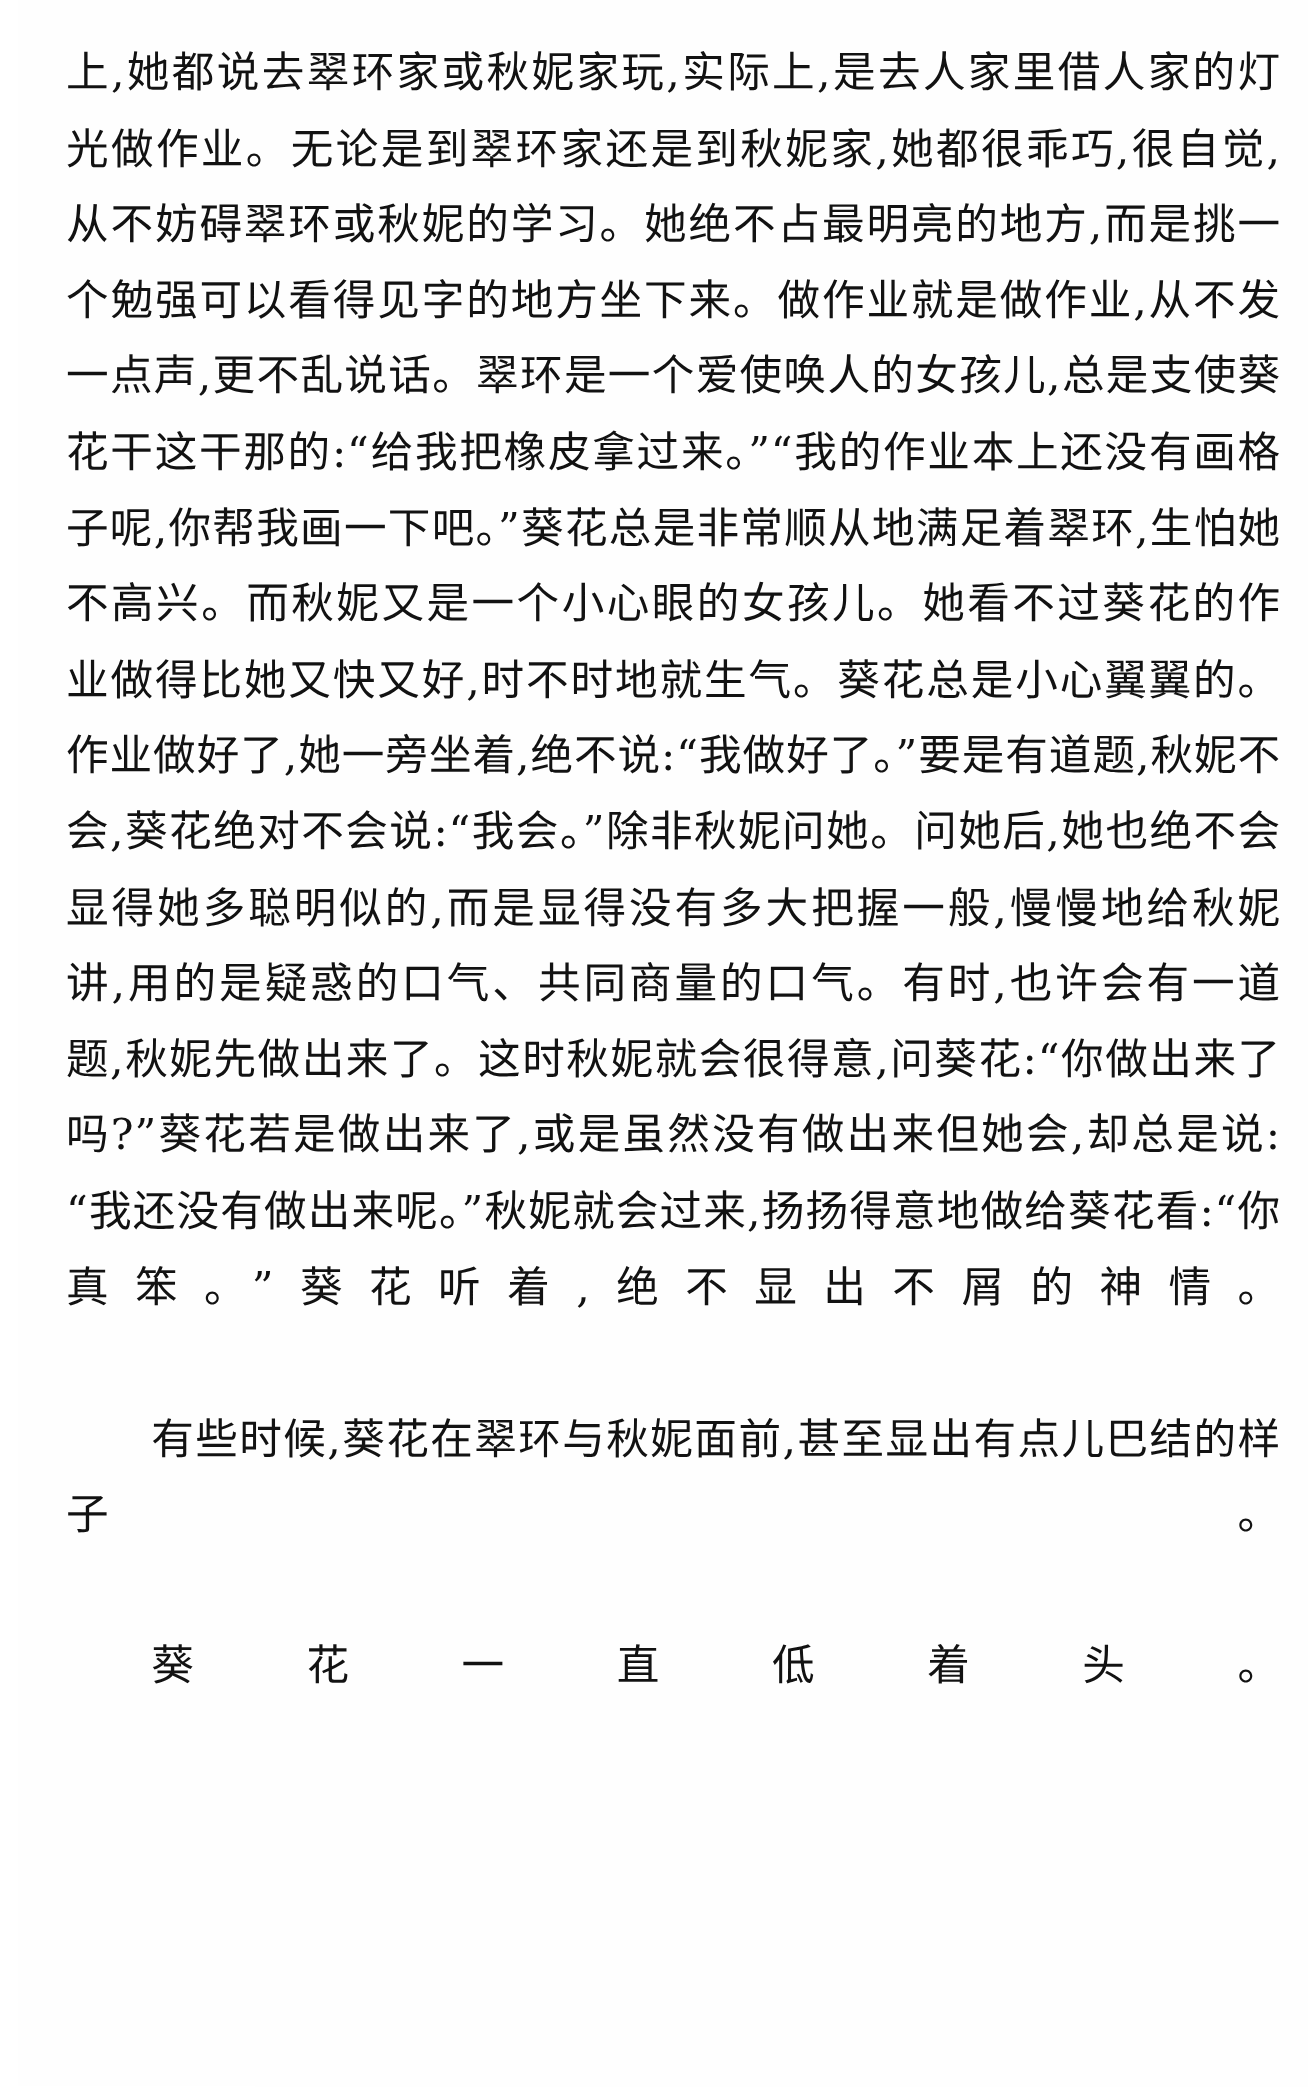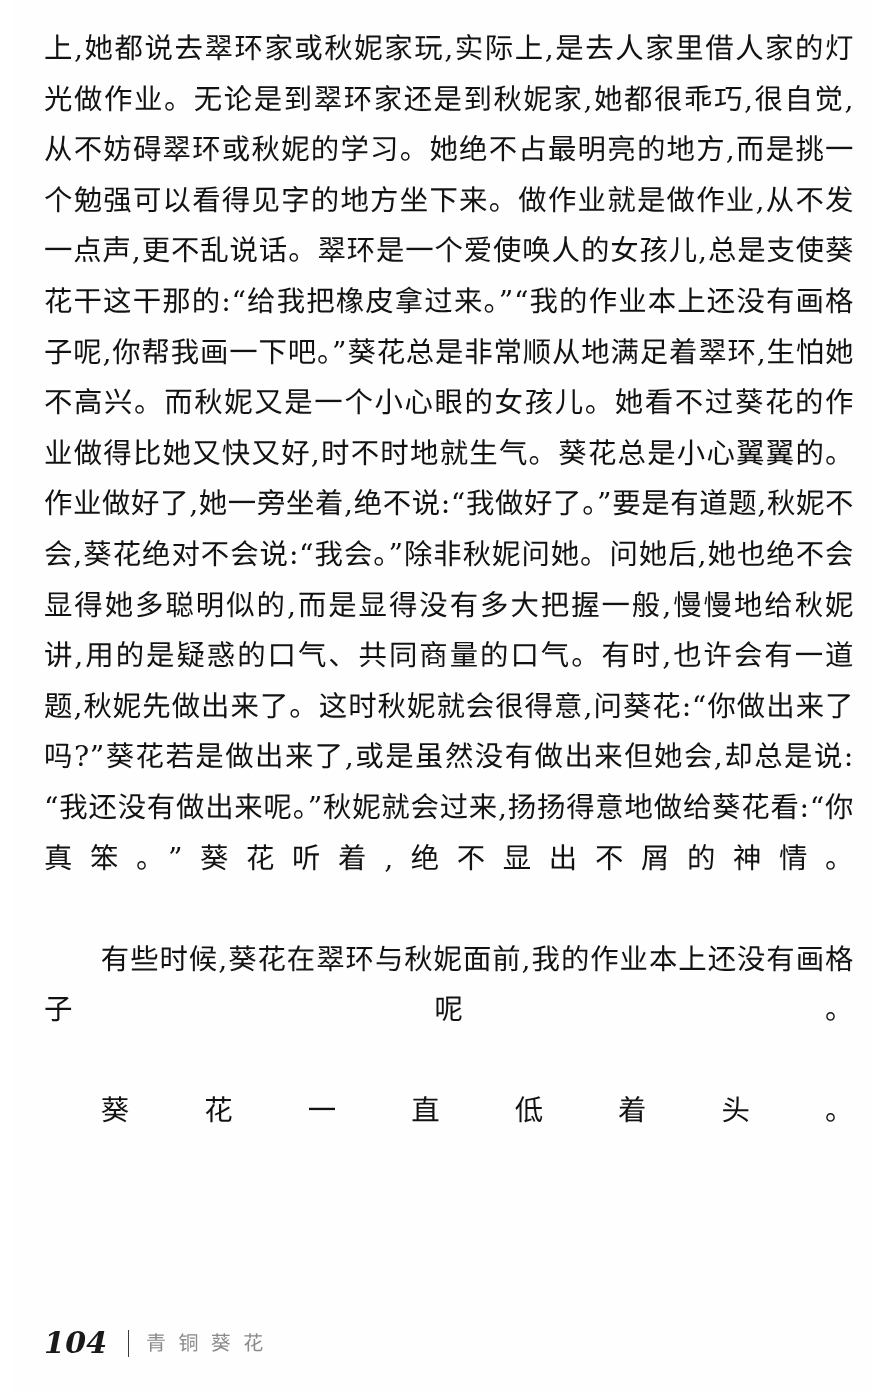--- a/index.html
+++ b/index.html
@@ -90,23 +90,18 @@
     white-space: nowrap;
   }
 </style>
 </head>
 <body>
 
 <div class="page">
 
   <div class="text-body">
     <p class="para">上,她都说去翠环家或秋妮家玩,实际上,是去人家里借人家的灯光做作业。无论是到翠环家还是到秋妮家,她都很乖巧,很自觉,从不妨碍翠环或秋妮的学习。她绝不占最明亮的地方,而是挑一个勉强可以看得见字的地方坐下来。做作业就是做作业,从不发一点声,更不乱说话。翠环是一个爱使唤人的女孩儿,总是支使葵花干这干那的:“给我把橡皮拿过来。”“我的作业本上还没有画格子呢,你帮我画一下吧。”葵花总是非常顺从地满足着翠环,生怕她不高兴。而秋妮又是一个小心眼的女孩儿。她看不过葵花的作业做得比她又快又好,时不时地就生气。葵花总是小心翼翼的。作业做好了,她一旁坐着,绝不说:“我做好了。”要是有道题,秋妮不会,葵花绝对不会说:“我会。”除非秋妮问她。问她后,她也绝不会显得她多聪明似的,而是显得没有多大把握一般,慢慢地给秋妮讲,用的是疑惑的口气、共同商量的口气。有时,也许会有一道题,秋妮先做出来了。这时秋妮就会很得意,问葵花:“你做出来了吗?”葵花若是做出来了,或是虽然没有做出来但她会,却总是说:“我还没有做出来呢。”秋妮就会过来,扬扬得意地做给葵花看:“你真笨。”葵花听着,绝不显出不屑的神情。</p>
-    <p class="para indent">有些时候,葵花在翠环与秋妮面前,我的作业本上还没有画格子呢。</p>
+    <p class="para indent">有些时候,葵花在翠环与秋妮面前,甚至显出有点儿巴结的样子。</p>
     <p class="para indent">葵花一直低着头。</p>
   </div>
 
-  <div class="footer">
-    <span class="folio">104</span>
-    <span class="footer-rule"></span>
-    <span class="book-title">青铜葵花</span>
-  </div>
 
 </div>
 
 </body></html>

